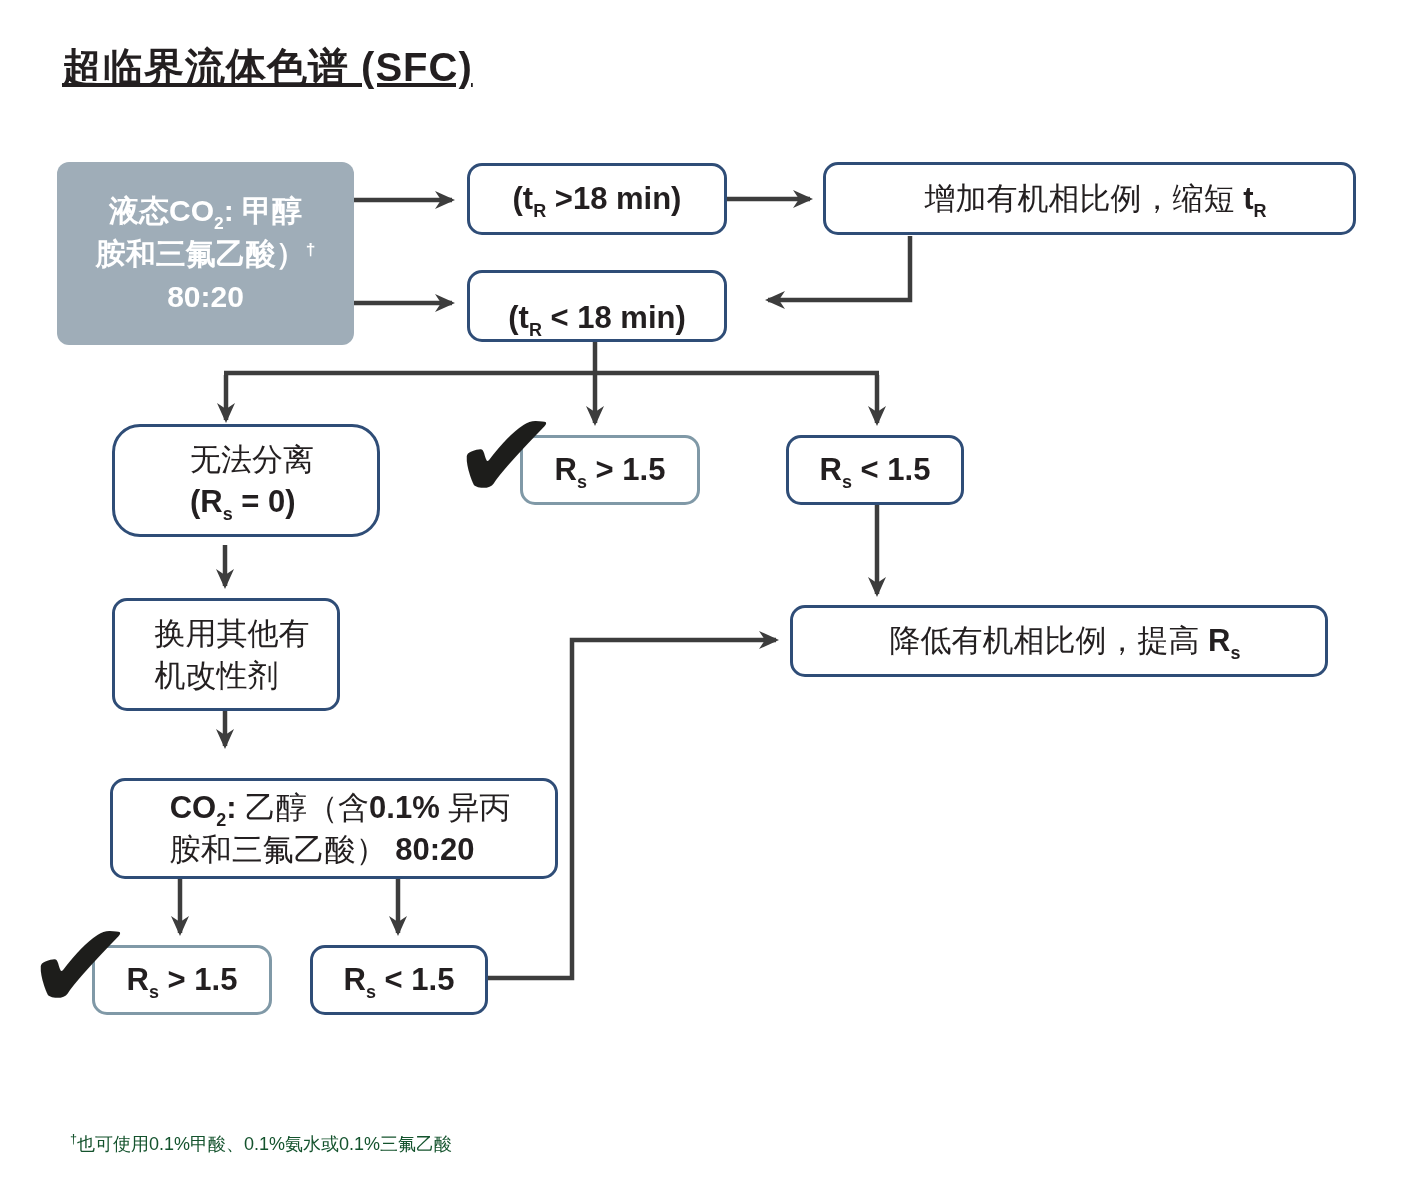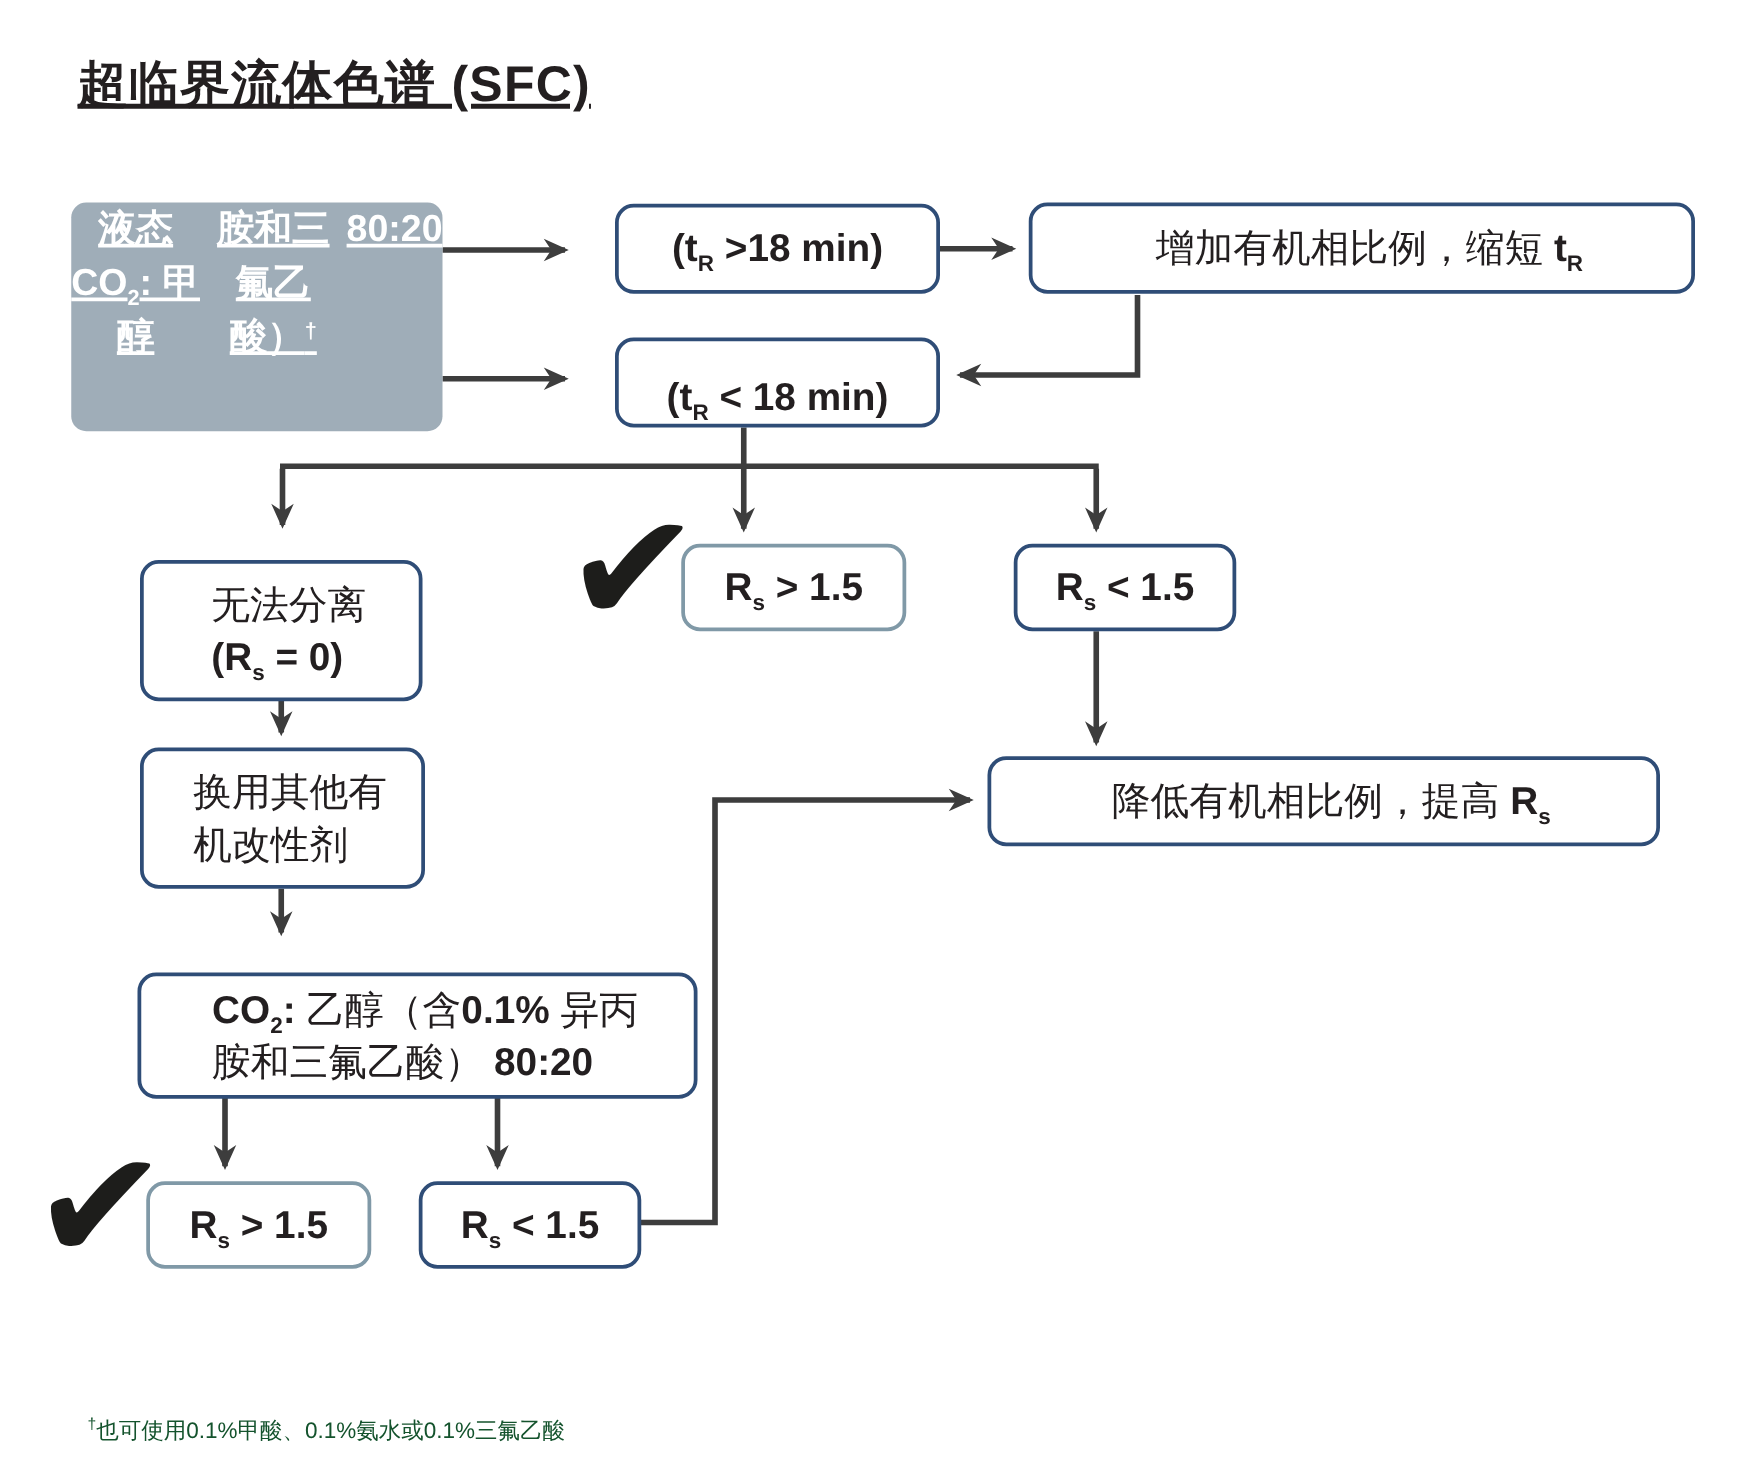--- a/index.html
+++ b/index.html
@@ -15,28 +15,28 @@
   .title{
     position:absolute; left:62px; top:40px;
     font-size:40px; font-weight:700; letter-spacing:1px;text-decoration:underline;
   }
   .arrows{position:absolute; left:0; top:0;}
   .node{
     position:absolute; box-sizing:border-box; background:#ffffff;
     border:3.5px solid var(--navy); border-radius:15px;
     display:flex; align-items:center; font-size:31px; line-height:42px;
   }
-  .node.center{justify-content:center; text-align:center;margin-left:25px;}
+  .node.center{justify-content:center; text-align:center;}
   .node.leftpad{padding-left:22px; padding-right:10px; justify-content:center; text-align:left;}
   .node.lightb{border-color:var(--light); border-width:3px;}
   .startbox{
     position:absolute; box-sizing:border-box; background:var(--grayfill);
     border:none; border-radius:12px; color:#ffffff; font-weight:700;
     font-size:30px; line-height:43px; text-align:center;
-    display:flex; flex-direction:row; justify-content:center;text-decoration:underline;
+    display:flex; flex-direction:column; justify-content:center;
   }
   .lat{font-weight:700;}
   .cn{font-weight:500;}
   sub.s{font-size:0.58em; font-weight:700; vertical-align:-0.45em; line-height:0;}
   sup.s{font-size:0.58em; font-weight:500; vertical-align:0.5em; line-height:0;}
   .check{
     position:absolute; color:#1d1d1b; font-size:128px; font-weight:700;
     line-height:1; transform:rotate(3deg); z-index:3;
     font-family:"DejaVu Sans","Liberation Sans",sans-serif;
   }
@@ -87,21 +87,21 @@
   </div>
 
   <div class="node leftpad" style="left:823px; top:162px; width:533px; height:73px;">
     <span><span class="cn">增加有机相比例，缩短 </span><span class="lat">t</span><sub class="s">R</sub></span>
   </div>
 
   <div class="node center" style="left:467px; top:270px; width:260px; height:72px;align-items:flex-end;">
     <span class="lat"><span>(t</span><sub class="s">R</sub><span> &lt; 18 min)</span></span>
   </div>
 
-  <div class="node leftpad" style="left:112px; top:448px; width:226px; height:113px;">
+  <div class="node leftpad" style="left:112px; top:424px; width:268px; height:113px;border-radius:28px;">
     <div>
       <div><span class="cn">无法分离</span></div>
       <div><span class="lat">(R</span><sub class="s">s</sub><span class="lat"> = 0)</span></div>
     </div>
   </div>
 
   <span class="check" style="left:452px; top:392px;">✔</span>
   <div class="node center lightb" style="left:520px; top:435px; width:180px; height:70px;">
     <span class="lat"><span>R</span><sub class="s">s</sub><span> &gt; 1.5</span></span>
   </div>

